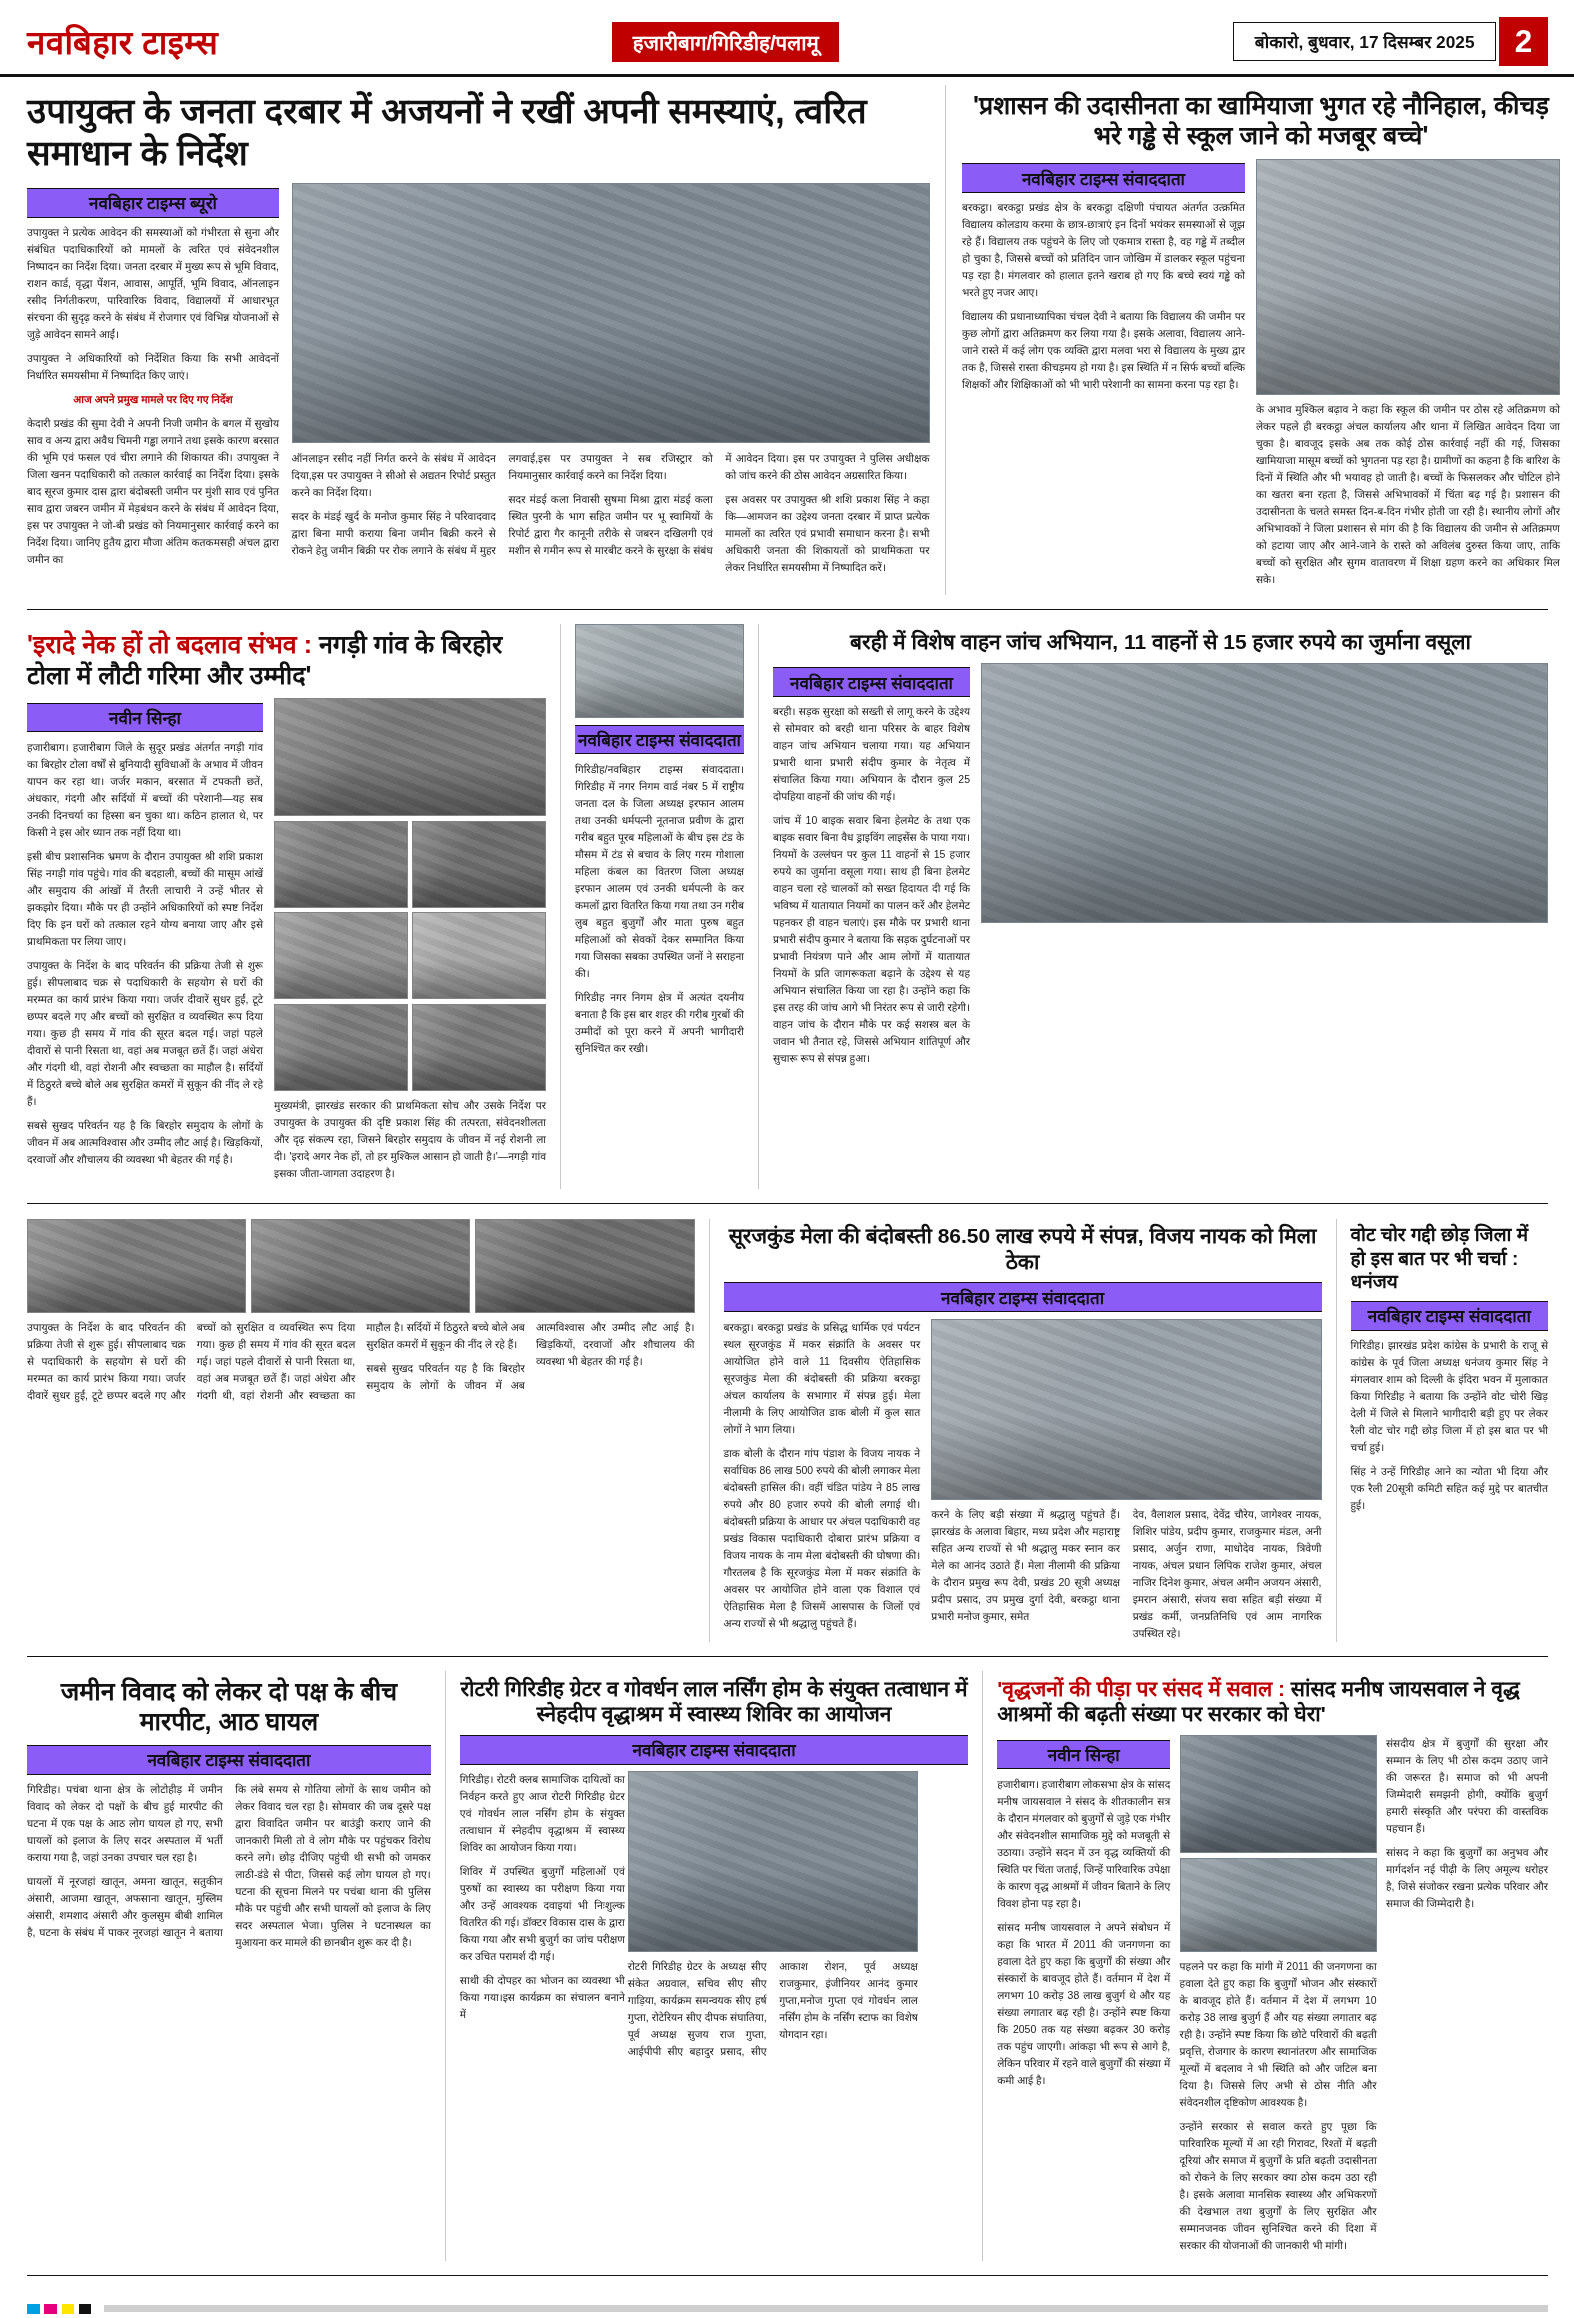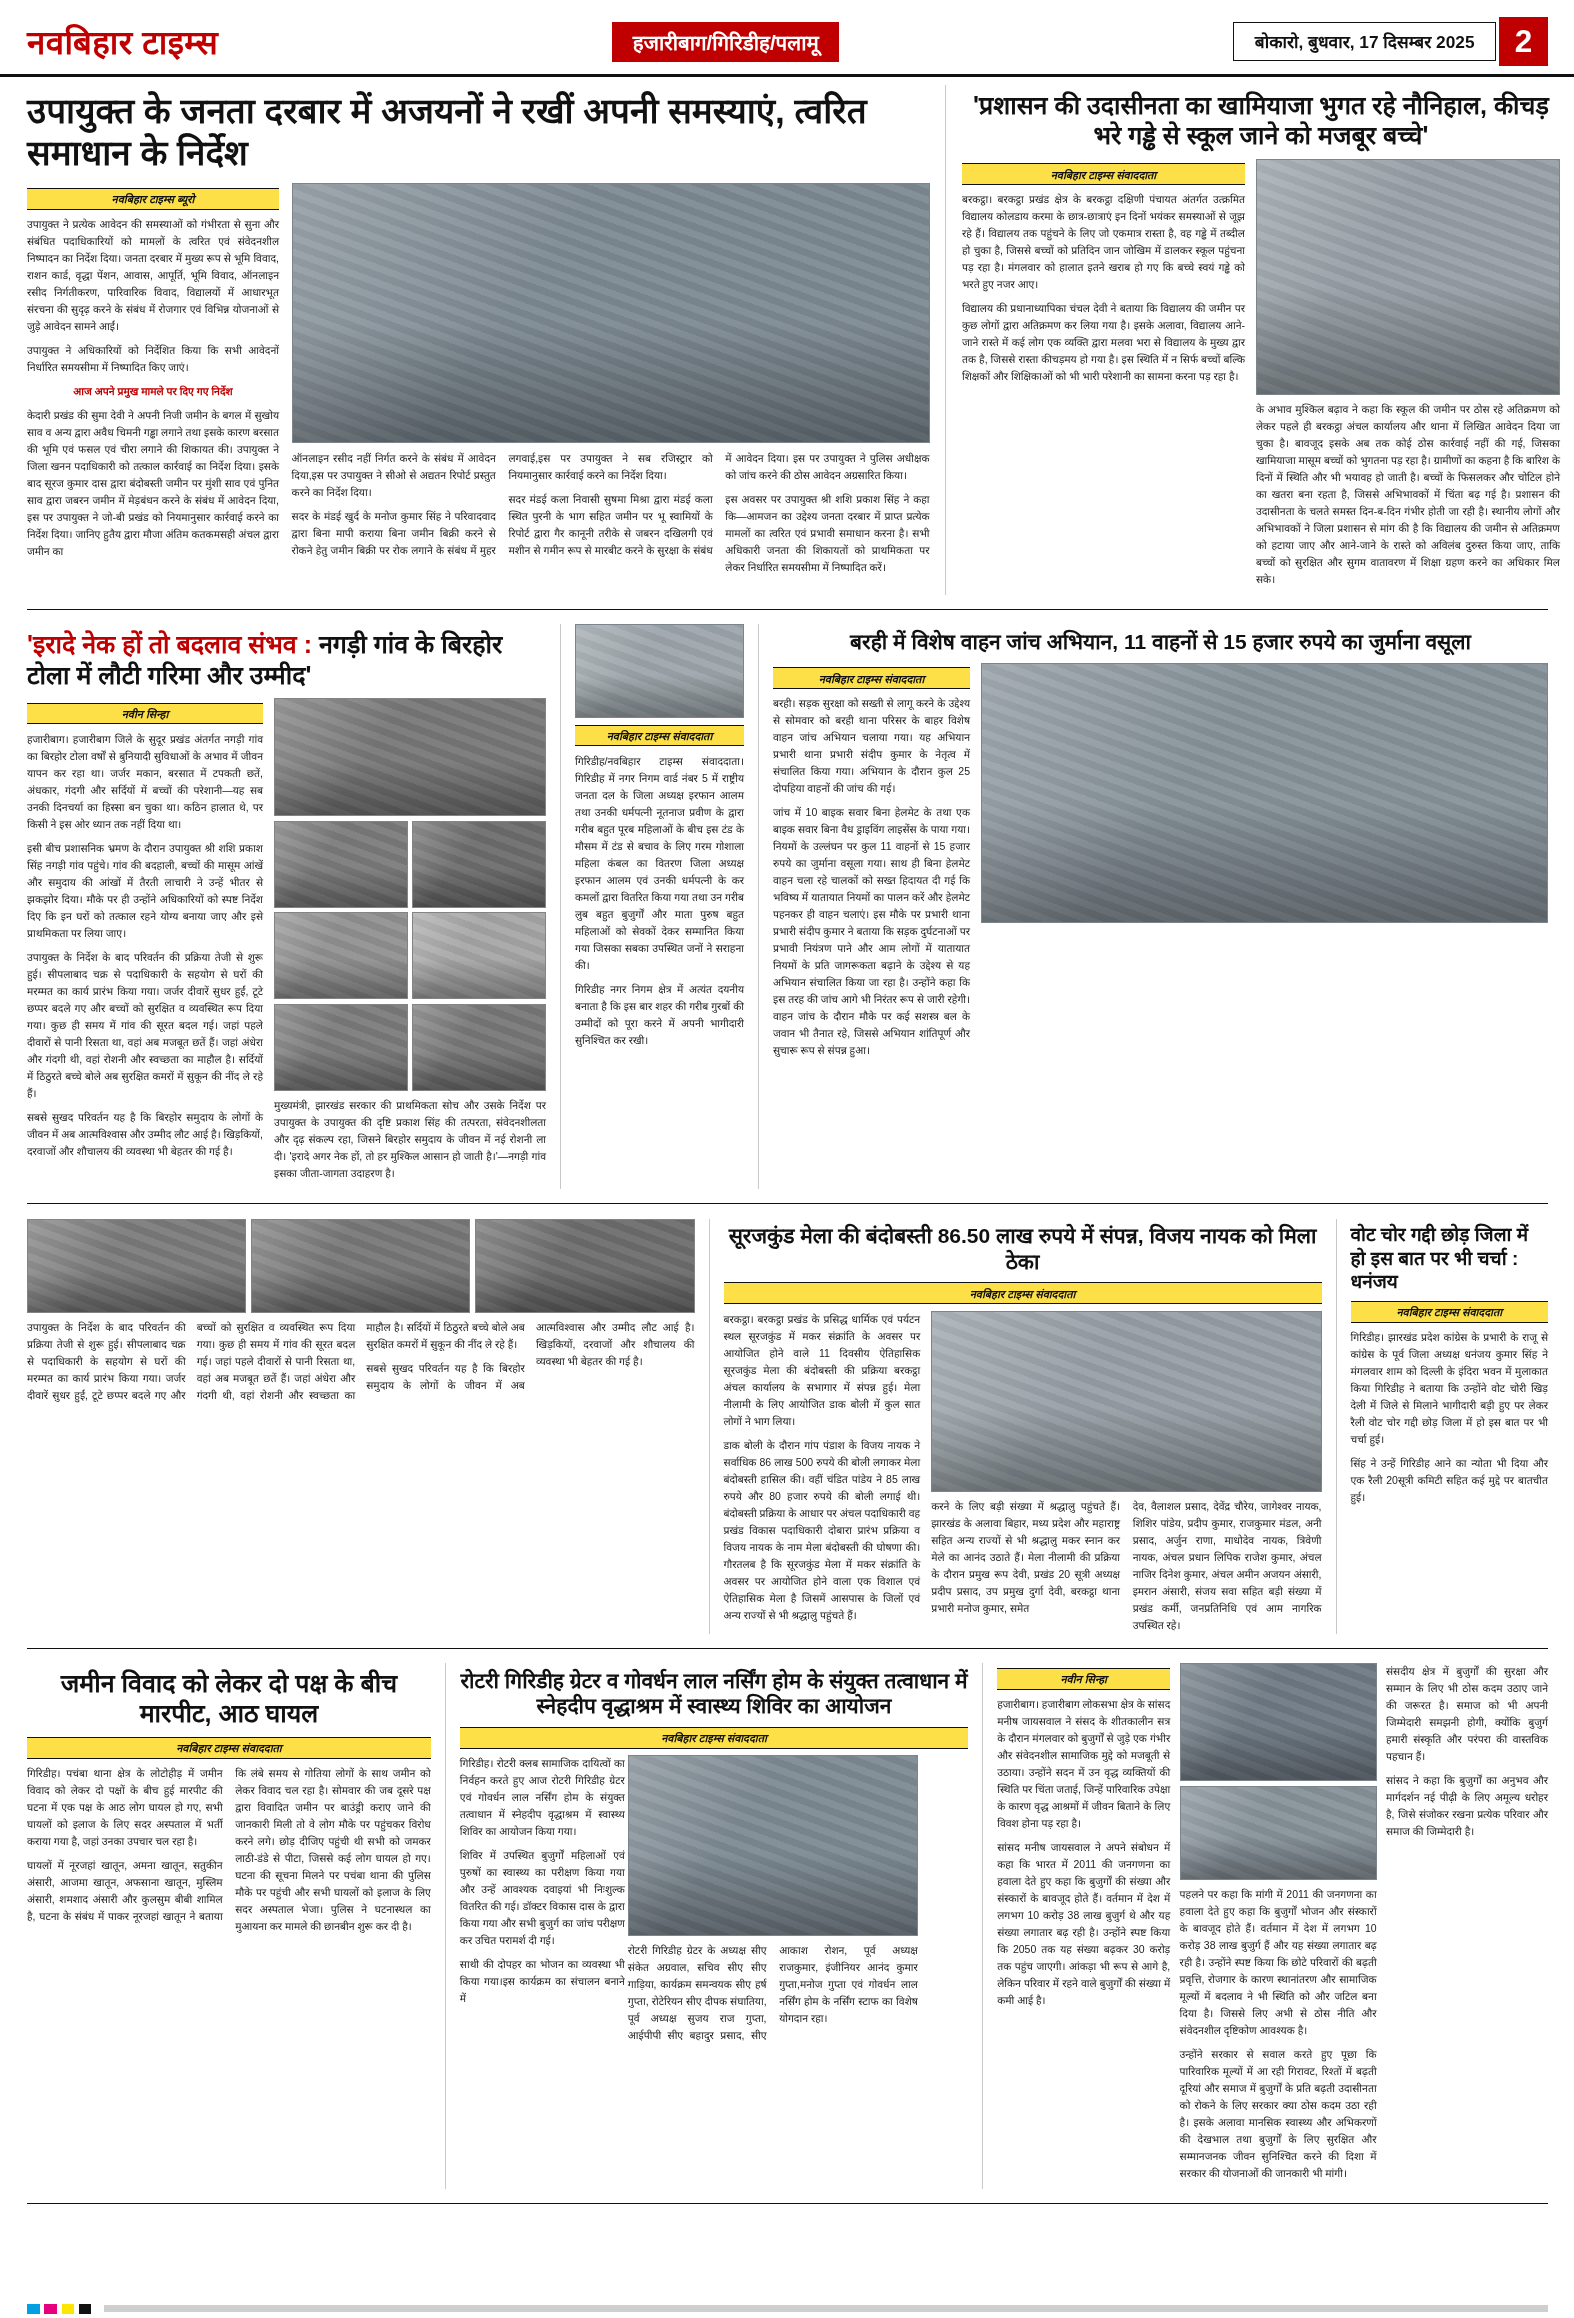--- a/index.html
+++ b/index.html
@@ -68,28 +68,27 @@
     font-weight: bold;
     color: #111;
     margin: 4.7px 0 7.9px 0;
   }
   .headline.sm { font-size: 25px; }
   .headline.xs { font-size: 21px; }
   .headline.xxs { font-size: 19px; }
 
   .byline {
     text-align: center;
-    font-size: 11px;
+    font-size: 17px;
     font-weight: bold;
     border-top: 0.8px solid #111;
     border-bottom: 0.8px solid #111;
     padding: 2.4px 0;
     margin: 4.7px 0 6.3px 0;
-    background: #fde047;
-    font-style: italic;
+    background: #8b5cf6;
   }
   .body-text {
     font-size: 10.5px;
     line-height: 1.62;
     text-align: justify;
     color: #1b1b1b;
   }
   .body-text p { margin: 0 0 7px 0; }
 
   .photo {
@@ -353,20 +352,23 @@
             <p>रोटरी गिरिडीह ग्रेटर के अध्यक्ष सीए संकेत अग्रवाल, सचिव सीए सीए गाड़िया, कार्यक्रम समन्वयक सीए हर्ष गुप्ता, रोटेरियन सीए दीपक संघातिया, पूर्व अध्यक्ष सुजय राज गुप्ता, आईपीपी सीए बहादुर प्रसाद, सीए आकाश रोशन, पूर्व अध्यक्ष राजकुमार, इंजीनियर आनंद कुमार गुप्ता,मनोज गुप्ता एवं गोवर्धन लाल नर्सिंग होम के नर्सिंग स्टाफ का विशेष योगदान रहा।</p>
             <p></p>
           </div>
         </div>
       </div>
     </div>
 
     <div class="sep-v"></div>
 
     <div style="width:551px;">
+      <div class="headline xs">
+        <span class="kicker-red">'वृद्धजनों की पीड़ा पर संसद में सवाल :</span><span> सांसद मनीष जायसवाल ने वृद्ध आश्रमों की बढ़ती संख्या पर सरकार को घेरा'</span>
+      </div>
       <div style="display:flex; gap:9.4px;">
         <div style="width:173px;">
           <div class="byline">नवीन सिन्हा</div>
           <div class="body-text">
             <p>हजारीबाग। हजारीबाग लोकसभा क्षेत्र के सांसद मनीष जायसवाल ने संसद के शीतकालीन सत्र के दौरान मंगलवार को बुजुर्गों से जुड़े एक गंभीर और संवेदनशील सामाजिक मुद्दे को मजबूती से उठाया। उन्होंने सदन में उन वृद्ध व्यक्तियों की स्थिति पर चिंता जताई, जिन्हें पारिवारिक उपेक्षा के कारण वृद्ध आश्रमों में जीवन बिताने के लिए विवश होना पड़ रहा है।</p>
             <p>सांसद मनीष जायसवाल ने अपने संबोधन में कहा कि भारत में 2011 की जनगणना का हवाला देते हुए कहा कि बुजुर्गों की संख्या और संस्कारों के बावजूद होते हैं। वर्तमान में देश में लगभग 10 करोड़ 38 लाख बुजुर्ग थे और यह संख्या लगातार बढ़ रही है। उन्होंने स्पष्ट किया कि 2050 तक यह संख्या बढ़कर 30 करोड़ तक पहुंच जाएगी। आंकड़ा भी रूप से आगे है, लेकिन परिवार में रहने वाले बुजुर्गों की संख्या में कमी आई है।</p>
           </div>
         </div>
         <div style="width:197px;">
           <div class="photo p-b" style="height:118px; margin-bottom:4.7px;"></div>

